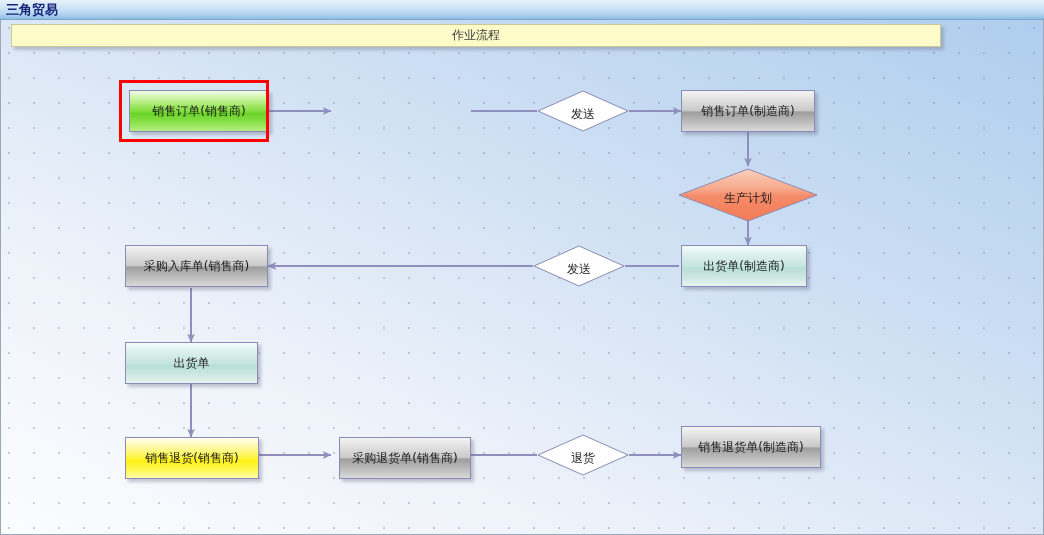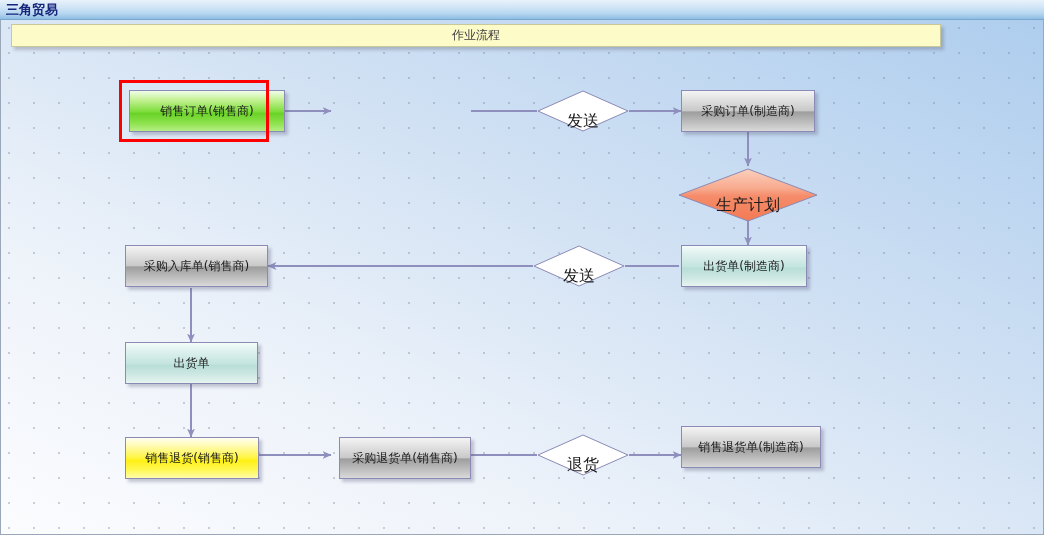--- a/index.html
+++ b/index.html
@@ -122,26 +122,26 @@
   }
 
   
   .diamond {
     position: absolute;
     z-index: 6;
   }
   .diamond svg { display: block; }
   .diamond-label {
     position: absolute;
-    left: 0; top: 10px;
+    left: 0; top: 3px;
     width: 100%; height: 100%;
     display: flex;
     align-items: center;
     justify-content: center;
-    font-size: 16px;
+    font-size: 12px;
     color: #1a1a1a;
     white-space: nowrap;
   }
 
   
   #connector-layer {
     position: absolute;
     left: 0; top: 0;
     width: 1044px;
     height: 515px;
@@ -197,35 +197,35 @@
         <line x1="190" y1="364" x2="190" y2="417" marker-end="url(#arrow-d)"></line>
 
         <line x1="258" y1="435" x2="330" y2="435" marker-end="url(#arrow-r)"></line>
 
         <line x1="470" y1="435" x2="536" y2="435"></line>
 
         <line x1="628" y1="435" x2="680" y2="435" marker-end="url(#arrow-r)"></line>
       </g>
     </svg>
 
-    <div class="node node-green" style="left:128px; top:70px; width:156px; height:42px;">
+    <div class="node node-green" style="left:128px; top:70px; width:140px; height:42px;">
       <span>销售订单(销售商)</span>
     </div>
     <div id="selection-box" style="left:118px; top:60px; width:150px; height:62px;"></div>
 
 
     <div class="diamond" style="left:536px; top:70px; width:92px; height:42px;">
       <svg width="92" height="42" viewBox="0 0 92 42">
         <polygon points="46,1 91,21 46,41 1,21" fill="#ffffff" stroke="#8a8ab5" stroke-width="1"></polygon>
       </svg>
       <div class="diamond-label">发送</div>
     </div>
 
     <div class="node node-gray" style="left:680px; top:70px; width:134px; height:42px;">
-      <span>采购订单(制造商)</span>
+      <span>销售订单(制造商)</span>
     </div>
 
     <div class="diamond" style="left:677px; top:148px; width:140px; height:54px;">
       <svg width="140" height="54" viewBox="0 0 140 54">
         <defs>
           <linearGradient id="grad-orange" x1="0" y1="0" x2="0" y2="1">
             <stop offset="0%" stop-color="#fbd0bd"></stop>
             <stop offset="38%" stop-color="#f7a98d"></stop>
             <stop offset="52%" stop-color="#f58c6a"></stop>
             <stop offset="100%" stop-color="#f37a54"></stop>

